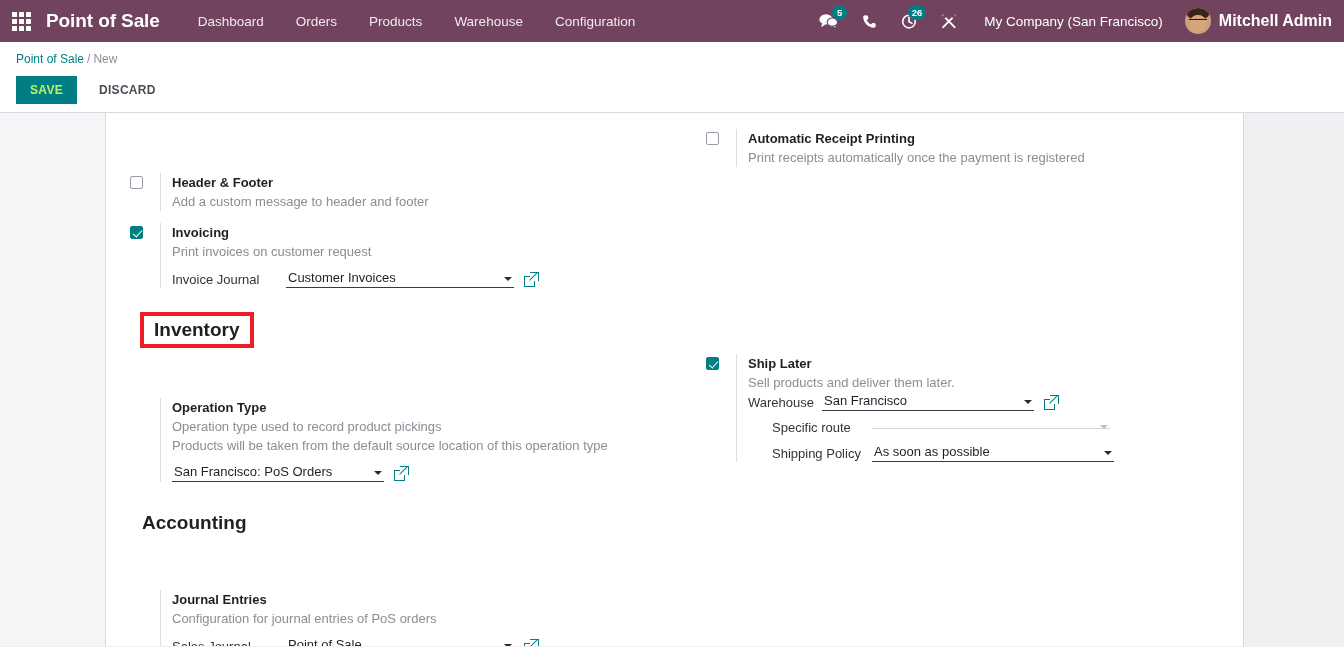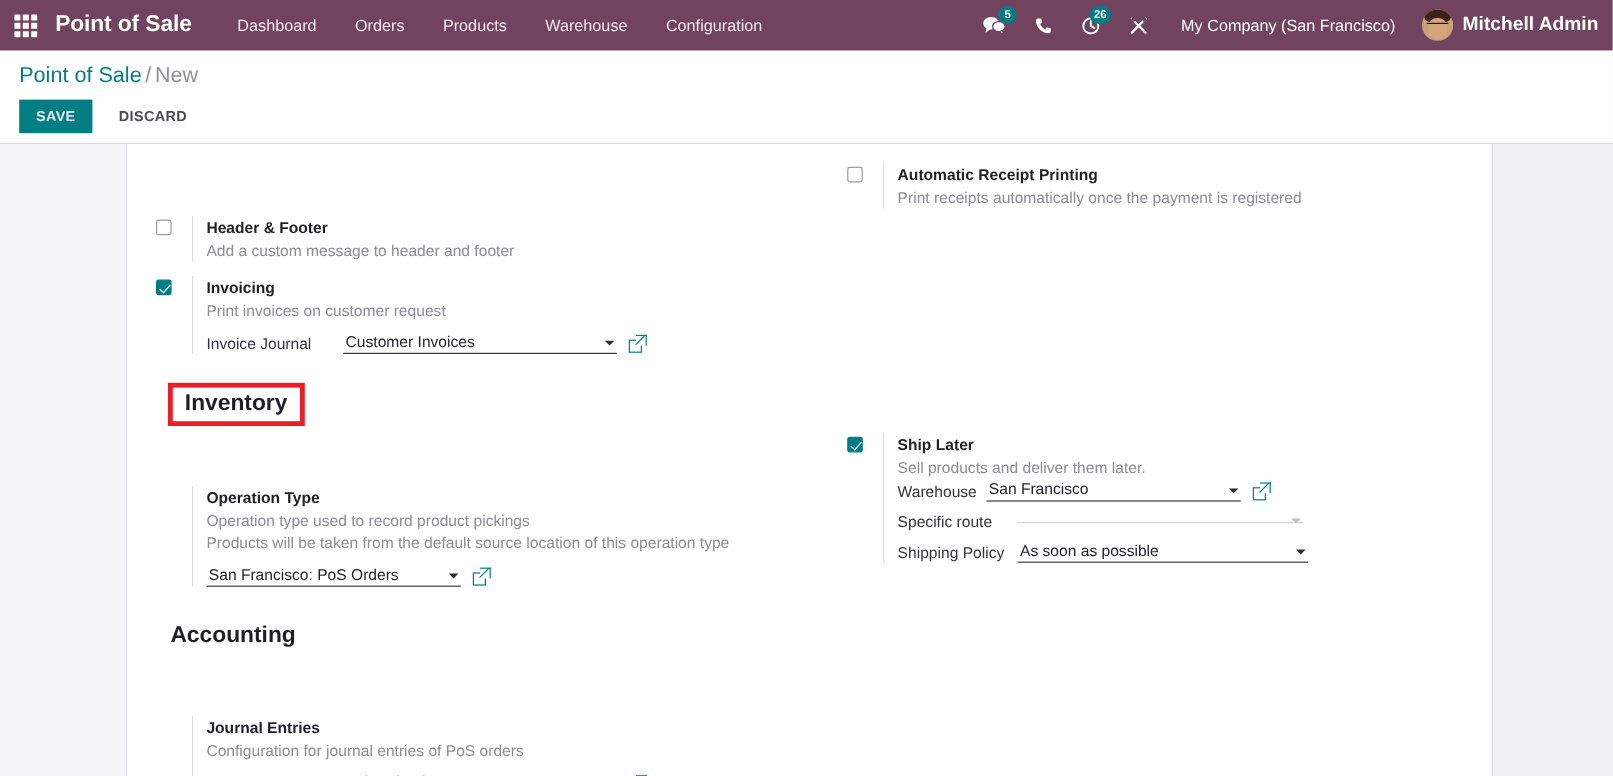--- a/index.html
+++ b/index.html
@@ -125,31 +125,31 @@
 
   
   .control-panel {
     background: #ffffff;
     border-bottom: 1px solid #d8d8e0;
     padding: 10px 16px 8px 16px;
     position: relative;
     z-index: 20;
   }
   .breadcrumb {
-    font-size: 18px;
+    font-size: 12px;
     margin-bottom: 10px;
     white-space: nowrap;
   }
   .bc-root { color: #017e84; cursor: pointer; }
   .bc-sep { color: #8f8f9b; margin: 0 3px; }
   .bc-current { color: #8f8f9b; }
   .btn-row { display: flex; align-items: center; }
   .btn-save {
     background: #017e84;
-    color: #e5e5e5;
+    color: #bef264;
     font-size: 12px;
     font-weight: bold;
     letter-spacing: 0.3px;
     border: none;
     padding: 7px 14px;
     cursor: pointer;
     font-family: inherit;
   }
   .btn-discard {
     background: transparent;
@@ -254,21 +254,21 @@
     margin-top: 9px;
   }
   .field-row.tight { margin-top: 1px; }
   .field-label {
     font-size: 13px;
     color: #33333c;
     white-space: nowrap;
   }
   .field-label.w-lbl1 { width: 114px; flex: 0 0 114px; }
   .field-label.w-lbl2 { width: 74px;  flex: 0 0 74px; }
-  .field-label.w-lbl3 { width: 100px; flex: 0 0 100px; }
+  .field-label.w-lbl3 { width: 100px; flex: 0 0 100px; margin-left: 24px; }
 
   .select-wrap {
     position: relative;
     display: inline-flex;
     align-items: center;
     border-bottom: 1px solid #3a3a44;
     padding: 0 16px 2px 2px;
   }
   .select-wrap.empty { border-bottom-color: #d2d2da; }
   .select-text {

